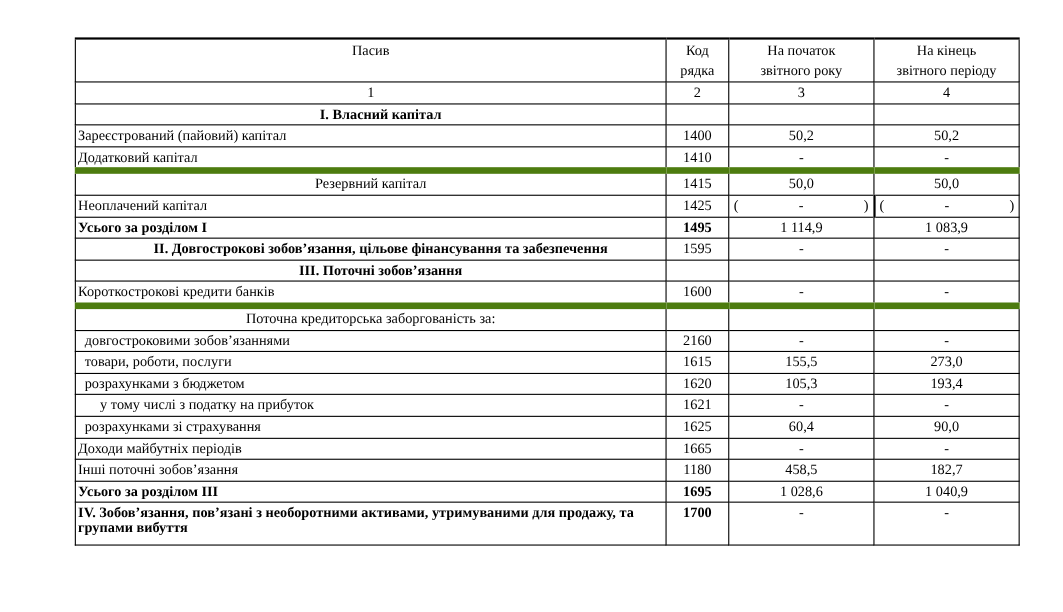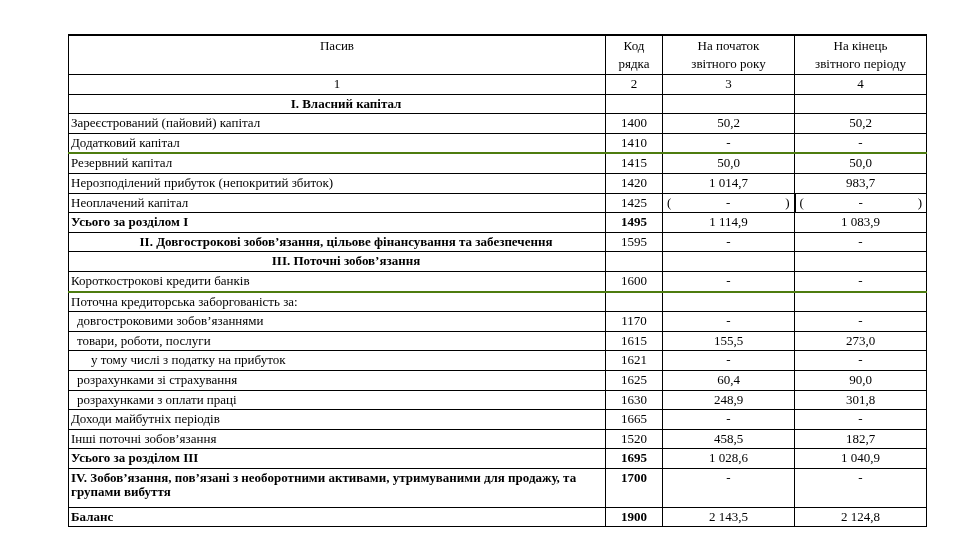--- a/index.html
+++ b/index.html
@@ -10,21 +10,21 @@
   col.c1 { width: 537px; } col.c2 { width: 57px; } col.c3 { width: 132px; } col.c4 { width: 132px; }
   td { border: 1px solid #000; padding: 0 2px; height: 18.6px; line-height: 18px;
        vertical-align: top; white-space: nowrap; overflow: hidden; }
   thead td { text-align: center; }
   tr.top td { border-top: 2px solid #000; height: 37px; line-height: 18px; padding-top: 1px; }
   td.code, td.num { text-align: center; }
   tr.bold td.code, tr.bold td.label { font-weight: bold; }
   tr.section td.label { text-align: center; font-weight: bold; padding-left: 20px; }
   td.indent1 { padding-left: 8px; }
   td.indent2 { padding-left: 22px; }
-  tr.thick-top td { border-top: 2px solid #4d7c0f; }
+  tr.thick-top td { border-top: 6px solid #4d7c0f; text-align: center; }
   tr.wrap td.label { white-space: normal; line-height: 14px; height: 36px; padding-top: 2px; }
   tr.wrap td.code, tr.wrap td.num { height: 36px; }
   .paren { display: flex; justify-content: space-between; padding: 0 4px; }
   td.paren-cell { padding: 0; }
   td.left-thick { border-left: 2px solid #000; }
 </style>
 </head>
 <body>
 
 <table>
@@ -67,26 +67,20 @@
       <td class="num">-</td>
       <td class="num">-</td>
     </tr>
     <tr class="thick-top">
       <td class="label">Резервний капітал</td>
       <td class="code">1415</td>
       <td class="num">50,0</td>
       <td class="num">50,0</td>
     </tr>
     <tr>
-      <td class="label">Нерозподілений прибуток (непокритий збиток)</td>
-      <td class="code">1420</td>
-      <td class="num">1 014,7</td>
-      <td class="num">983,7</td>
-    </tr>
-    <tr>
       <td class="label">Неоплачений капітал</td>
       <td class="code">1425</td>
       <td class="paren-cell">
         <div class="paren">
             <span>(</span>
             <span>-</span>
             <span>)</span>
           </div>
       </td>
       <td class="paren-cell left-thick">
@@ -122,72 +116,66 @@
       <td class="num">-</td>
     </tr>
     <tr class="thick-top">
       <td class="label">Поточна кредиторська заборгованість за:</td>
       <td class="code"></td>
       <td class="num"></td>
       <td class="num"></td>
     </tr>
     <tr>
       <td class="label indent1">довгостроковими зобов’язаннями</td>
-      <td class="code">1170</td>
+      <td class="code">2160</td>
       <td class="num">-</td>
       <td class="num">-</td>
     </tr>
     <tr>
       <td class="label indent1">товари, роботи, послуги</td>
       <td class="code">1615</td>
       <td class="num">155,5</td>
       <td class="num">273,0</td>
+    </tr>
+    <tr>
+      <td class="label indent1">розрахунками з бюджетом</td>
+      <td class="code">1620</td>
+      <td class="num">105,3</td>
+      <td class="num">193,4</td>
     </tr>
     <tr>
       <td class="label indent2">у тому числі з податку на прибуток</td>
       <td class="code">1621</td>
       <td class="num">-</td>
       <td class="num">-</td>
     </tr>
     <tr>
       <td class="label indent1">розрахунками зі страхування</td>
       <td class="code">1625</td>
       <td class="num">60,4</td>
       <td class="num">90,0</td>
     </tr>
     <tr>
-      <td class="label indent1">розрахунками з оплати праці</td>
-      <td class="code">1630</td>
-      <td class="num">248,9</td>
-      <td class="num">301,8</td>
-    </tr>
-    <tr>
       <td class="label">Доходи майбутніх періодів</td>
       <td class="code">1665</td>
       <td class="num">-</td>
       <td class="num">-</td>
     </tr>
     <tr>
       <td class="label">Інші поточні зобов’язання</td>
-      <td class="code">1520</td>
+      <td class="code">1180</td>
       <td class="num">458,5</td>
       <td class="num">182,7</td>
     </tr>
     <tr class="bold">
       <td class="label">Усього за розділом ІІІ</td>
       <td class="code">1695</td>
       <td class="num">1 028,6</td>
       <td class="num">1 040,9</td>
     </tr>
     <tr class="bold wrap">
       <td class="label">IV. Зобов’язання, пов’язані з необоротними активами, утримуваними для продажу, та групами вибуття</td>
       <td class="code">1700</td>
       <td class="num">-</td>
       <td class="num">-</td>
     </tr>
-    <tr class="bold">
-      <td class="label">Баланс</td>
-      <td class="code">1900</td>
-      <td class="num">2 143,5</td>
-      <td class="num">2 124,8</td>
-    </tr>
   </tbody>
 </table>
 
 </body></html>

